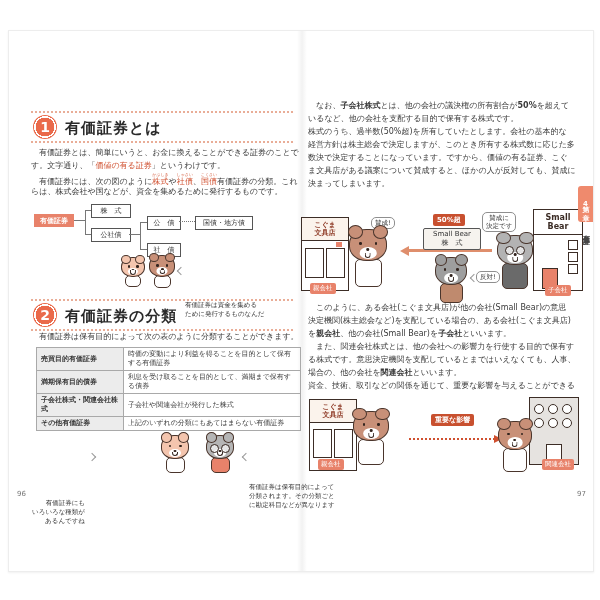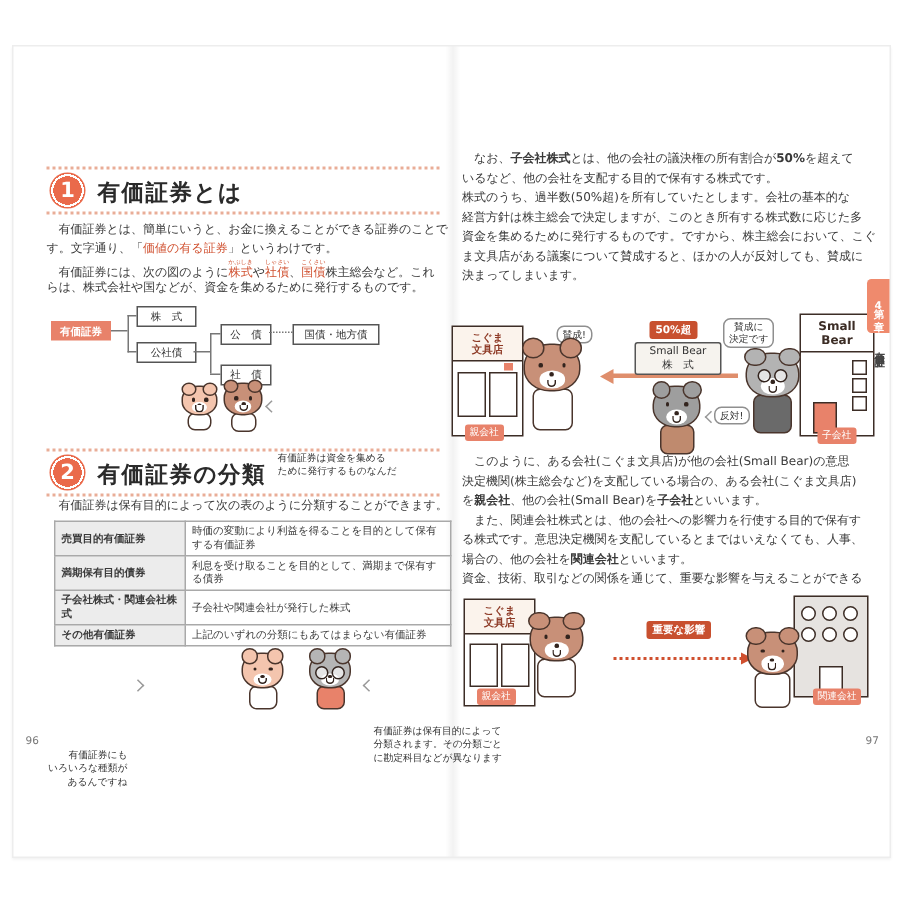--- a/index.html
+++ b/index.html
@@ -94,21 +94,21 @@
   <div class="page">
 
     <div class="dots" style="left:22px;top:80px;width:262px"></div>
     <div class="sec-badge" style="left:24px;top:84px">1</div>
     <div class="sec-title" style="left:56px;top:88px">有価証券とは</div>
     <div class="dots" style="left:22px;top:110px;width:262px"></div>
 
     <div class="para" style="left:22px;top:115px;width:264px">
       <div class="ln">　有価証券とは、簡単にいうと、お金に換えることができる証券のことで</div>
       <div class="ln"><span>す。文字通り、「</span><span class="seg-r">価値の有る証券</span><span>」というわけです。</span></div>
-      <div class="ln"><span>　有価証券には、次の図のように</span><ruby class="seg-r">株式<rt>かぶしき</rt></ruby><span>や</span><ruby class="seg-r">社債<rt>しゃさい</rt></ruby><span>、</span><ruby class="seg-r">国債<rt>こくさい</rt></ruby><span>株主総会など。これ</span></div>
+      <div class="ln"><span>　有価証券には、次の図のように</span><ruby class="seg-r">株式<rt>かぶしき</rt></ruby><span>や</span><ruby class="seg-r">社債<rt>しゃさい</rt></ruby><span>、</span><ruby class="seg-r">国債<rt>こくさい</rt></ruby><span>有価証券の分類。これ</span></div>
       <div class="ln">らは、株式会社や国などが、資金を集めるために発行するものです。</div>
     </div>
 
     <div class="dbox root" style="left:25px;top:183px;width:40px;height:13px">有価証券</div>
     <div class="dbox" style="left:82px;top:173px;width:38px;height:12px">株　式</div>
     <div class="dbox" style="left:82px;top:197px;width:38px;height:12px">公社債</div>
     <div class="dbox" style="left:138px;top:185px;width:32px;height:12px">公　債</div>
     <div class="dbox" style="left:138px;top:212px;width:32px;height:12px">社　債</div>
     <div class="dbox" style="left:186px;top:185px;width:56px;height:12px">国債・地方債</div>
     <div class="dline" style="left:65px;top:189px;width:11px;height:1px"></div>
@@ -221,21 +221,21 @@
     <div class="pnum" style="left:8px;top:459px">96</div>
   </div>
 
   <div class="page">
 
     <div class="para" style="left:299px;top:68px;width:266px">
       <div class="ln"><span>　なお、</span><span class="seg-b">子会社株式</span><span>とは、他の会社の議決権の所有割合が</span><span class="seg-b">50%</span><span>を超えて</span></div>
       <div class="ln">いるなど、他の会社を支配する目的で保有する株式です。</div>
       <div class="ln">株式のうち、過半数(50%超)を所有していたとします。会社の基本的な</div>
       <div class="ln">経営方針は株主総会で決定しますが、このとき所有する株式数に応じた多</div>
-      <div class="ln">資金を集めるために発行するものです。ですから、株主総会において、こぐ</div>
+      <div class="ln">数決で決定することになっています。ですから、価値の有る証券、こぐ</div>
       <div class="ln">ま文具店がある議案について賛成すると、ほかの人が反対しても、賛成に</div>
       <div class="ln">決まってしまいます。</div>
     </div>
 
     <div class="bldg" style="left:292px;top:186px;width:46px;height:72px">
       <div class="sign" style="height:22px">こぐま
 文具店</div>
       <div class="win" style="left:3px;top:30px;width:17px;height:28px"></div>
       <div class="win" style="left:24px;top:30px;width:17px;height:28px"></div>
       <div class="tag" style="left:34px;top:24px;width:6px;height:5px"></div>

